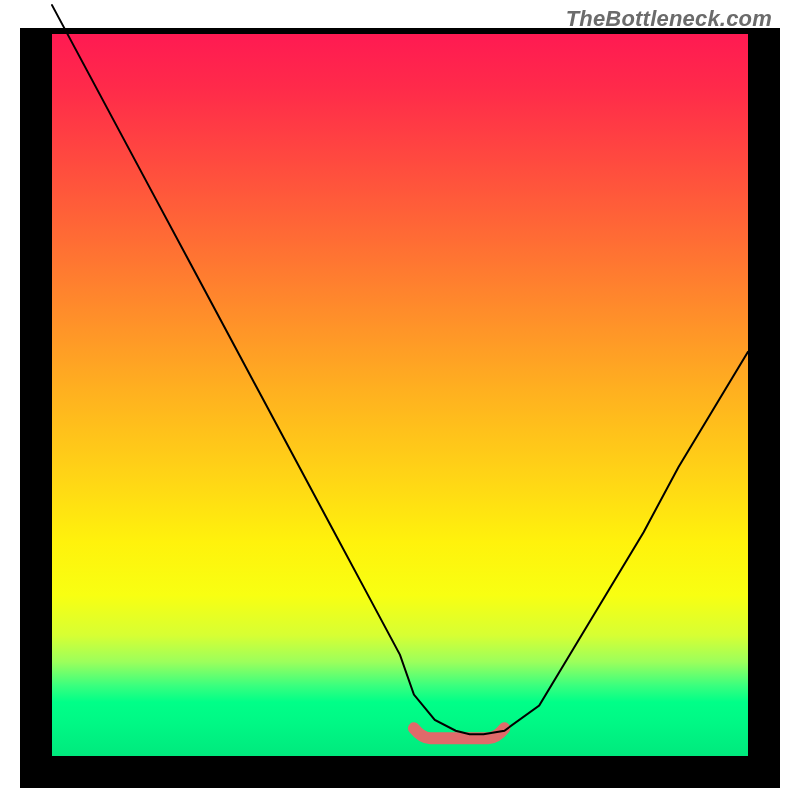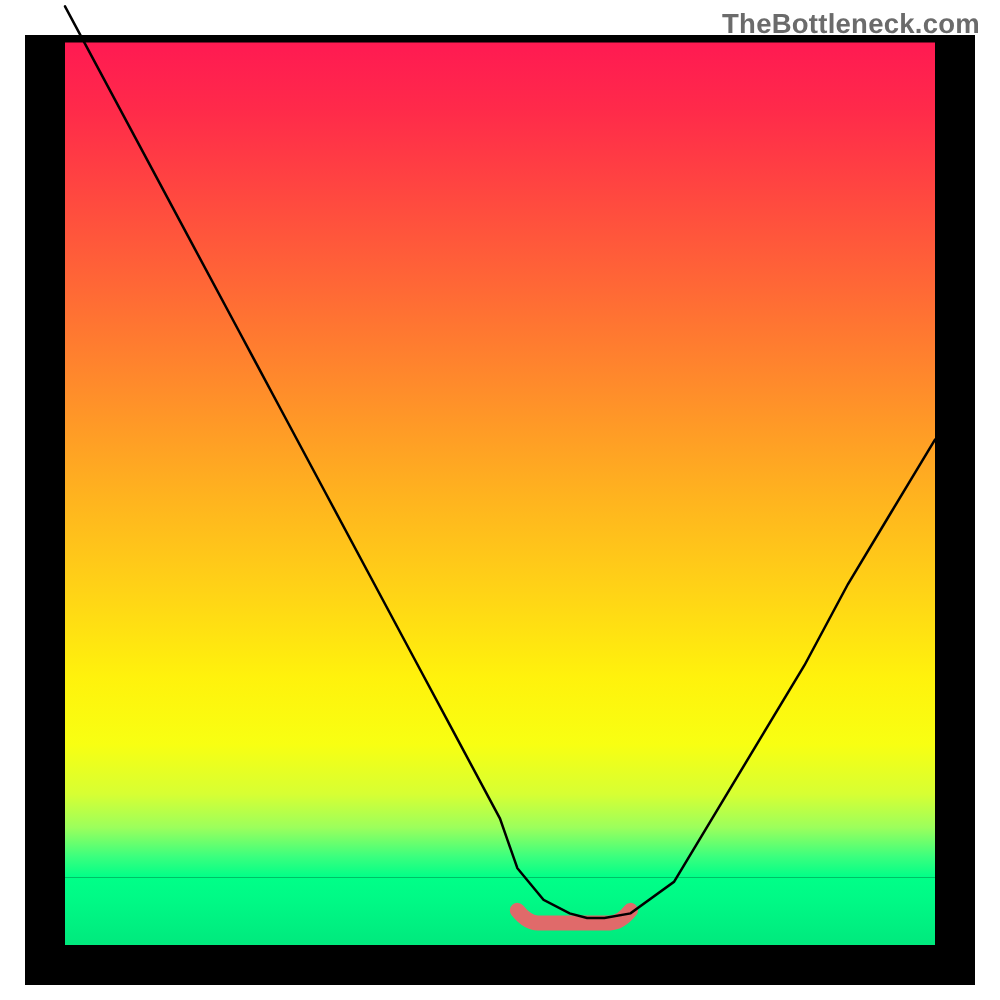--- a/index.html
+++ b/index.html
@@ -7,26 +7,27 @@
     width: 800px;
     height: 800px;
     background: #fff;
     font-family: Arial, Helvetica, sans-serif;
     position: relative;
     overflow: hidden;
   }
   .watermark {
     position: absolute;
     top: 6px;
-    right: 16px;
+    right: 28px;
     font-size: 22px;
     font-weight: 600;
     color: #6b6b6b;
     letter-spacing: 0.2px;
     z-index: 5;
+    font-style: italic;
   }
   .frame {
     position: absolute;
     left: 20px;
     top: 28px;
     width: 760px;
     height: 760px;
     background: #000;
   }
   .plot {

